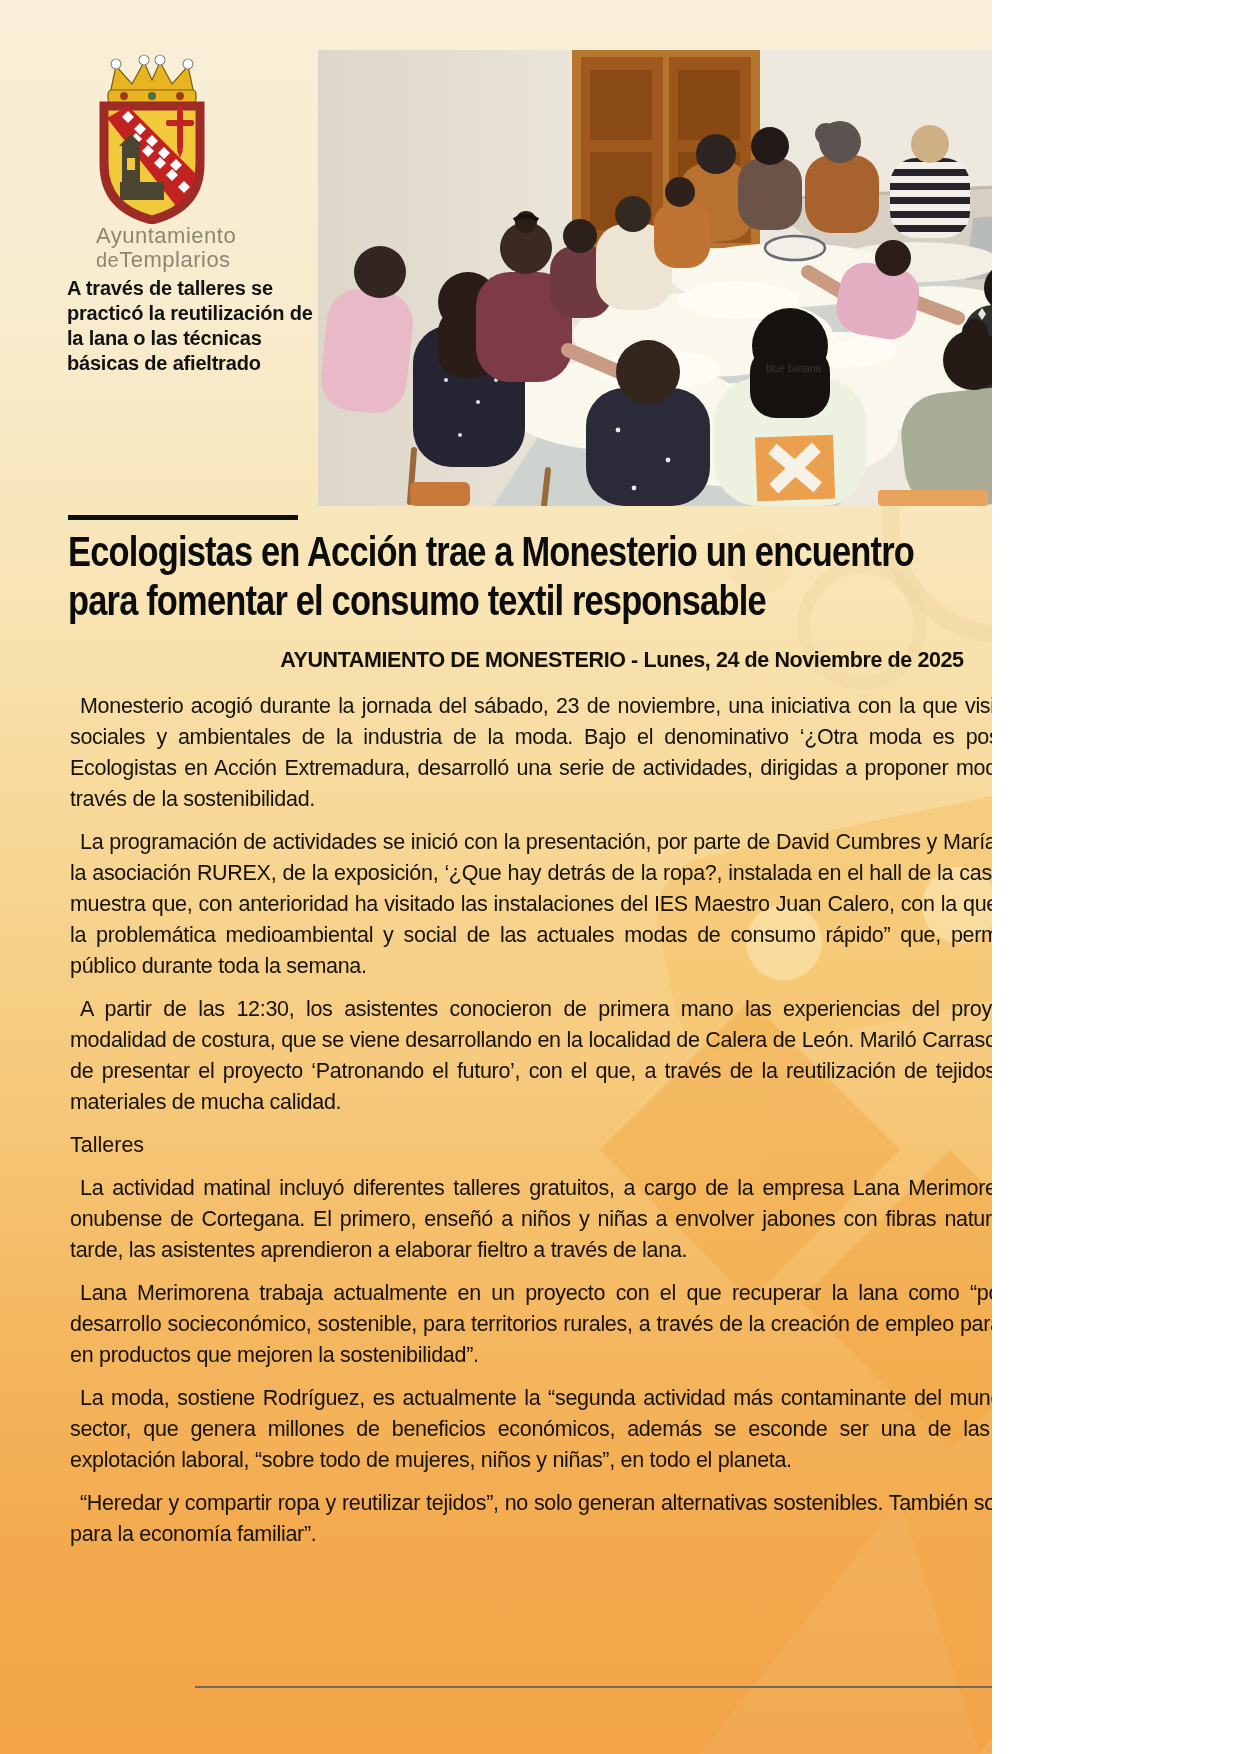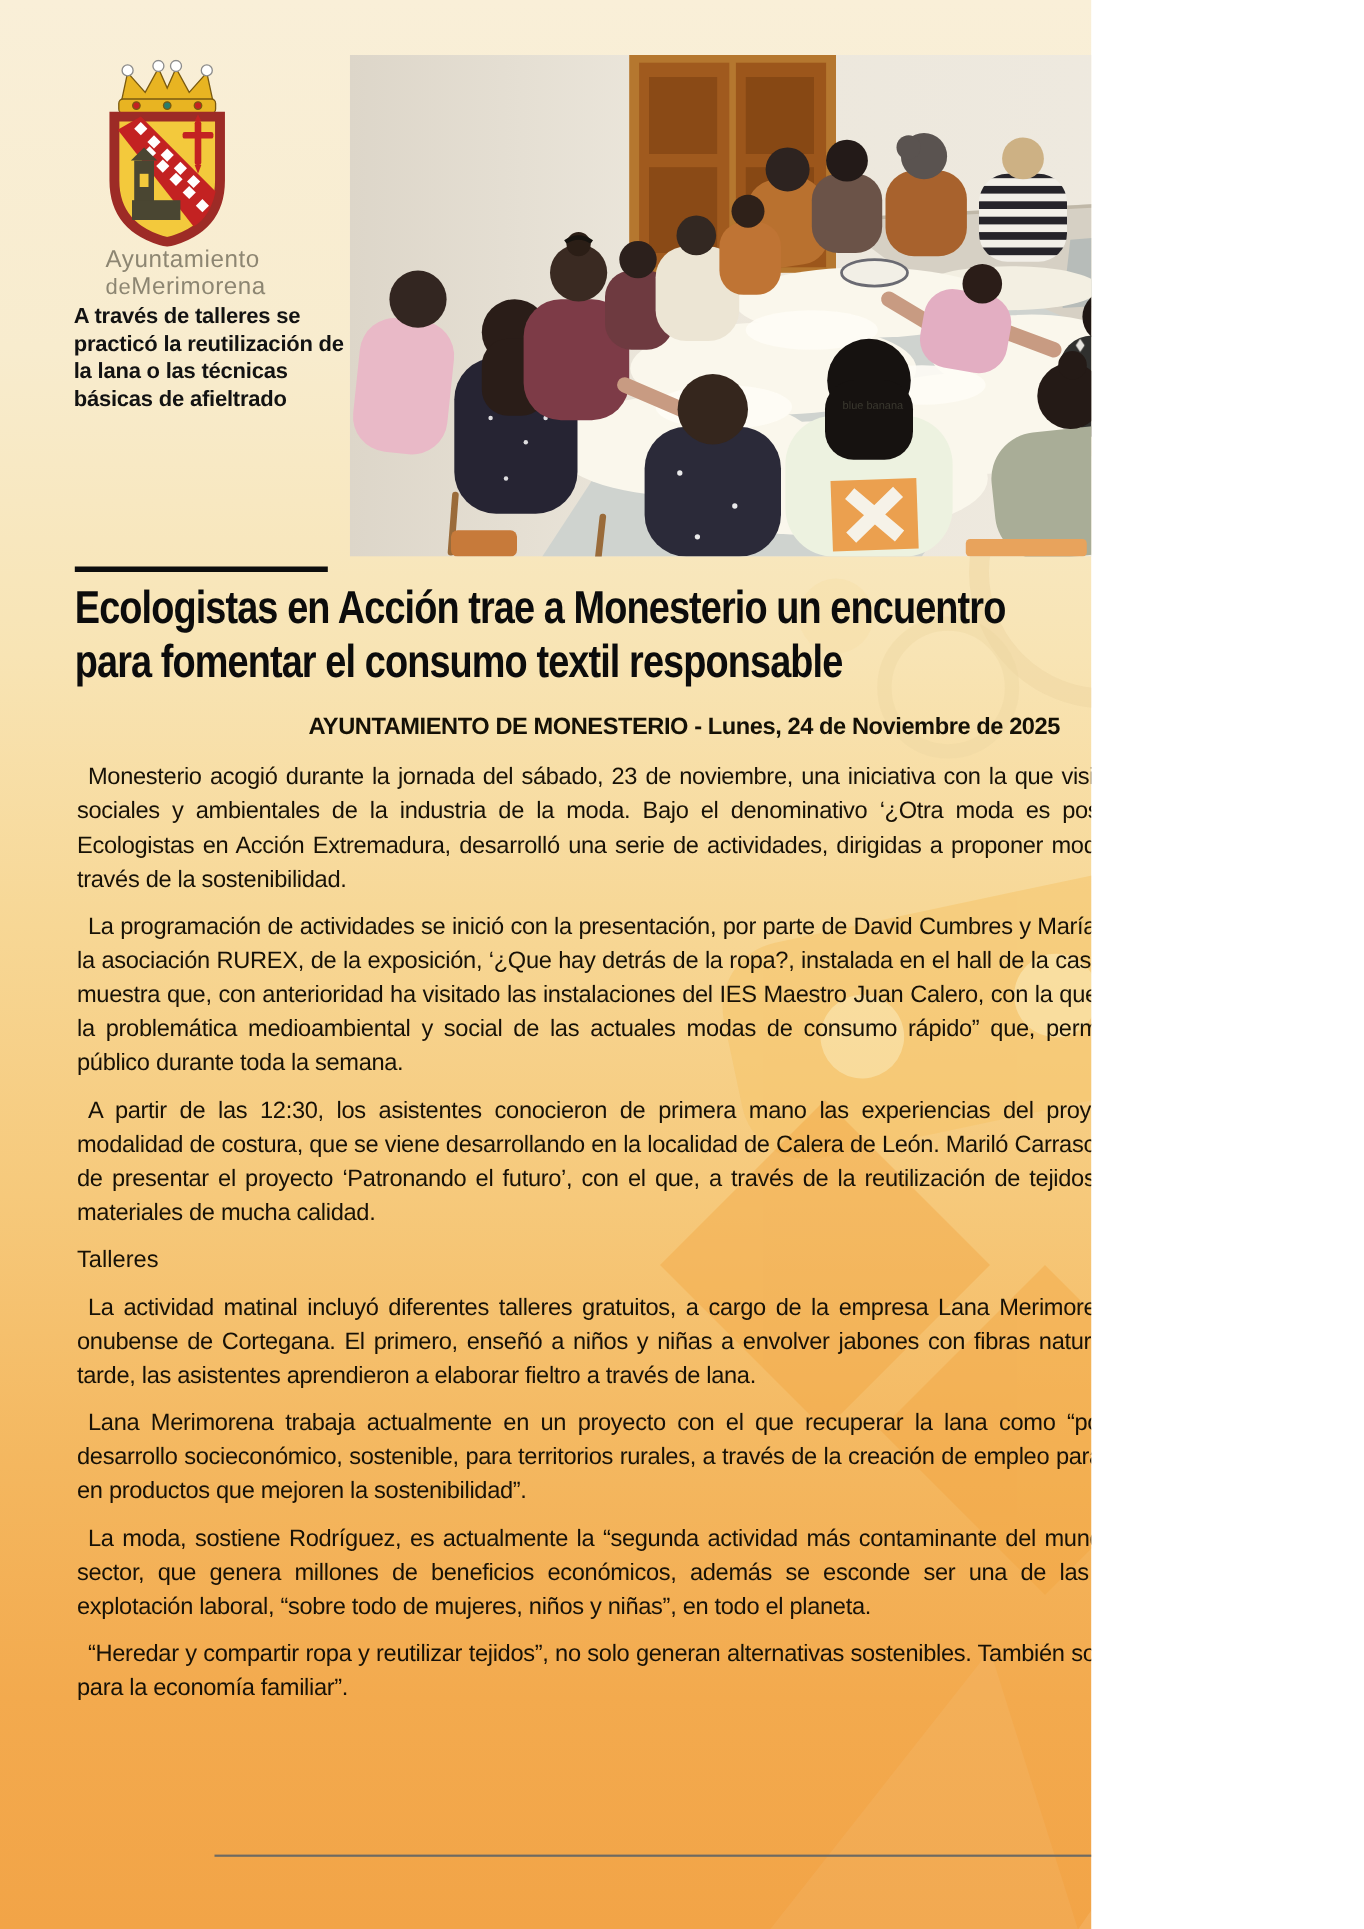--- a/index.html
+++ b/index.html
@@ -115,21 +115,21 @@
       <g fill="#4a4632">
         <polygon points="30,92 48,92 48,136 30,136"></polygon>
         <polygon points="27,92 51,92 39,80"></polygon>
         <rect x="28" y="128" width="44" height="18"></rect>
         <rect x="35" y="104" width="8" height="12" fill="#f3c93c"></rect>
       </g>
     </svg>
 
     <div class="logo-text">
       <div class="l1">Ayuntamiento</div>
-      <div class="l2"><span class="de">de</span><span>Merimorena</span></div>
+      <div class="l2"><span class="de">de</span><span>Templarios</span></div>
     </div>
 
     <div class="caption caption-1">A través de talleres se practicó la reutilización de la lana o las técnicas básicas de afieltrado</div>
 
     <svg class="photo" viewBox="0 0 845 456" preserveAspectRatio="none">
       <defs>
         <pattern id="stripes" width="10" height="14" patternUnits="userSpaceOnUse">
           <rect width="10" height="14" fill="#f2efe8"></rect>
           <rect y="7" width="10" height="7" fill="#26242a"></rect>
         </pattern>

